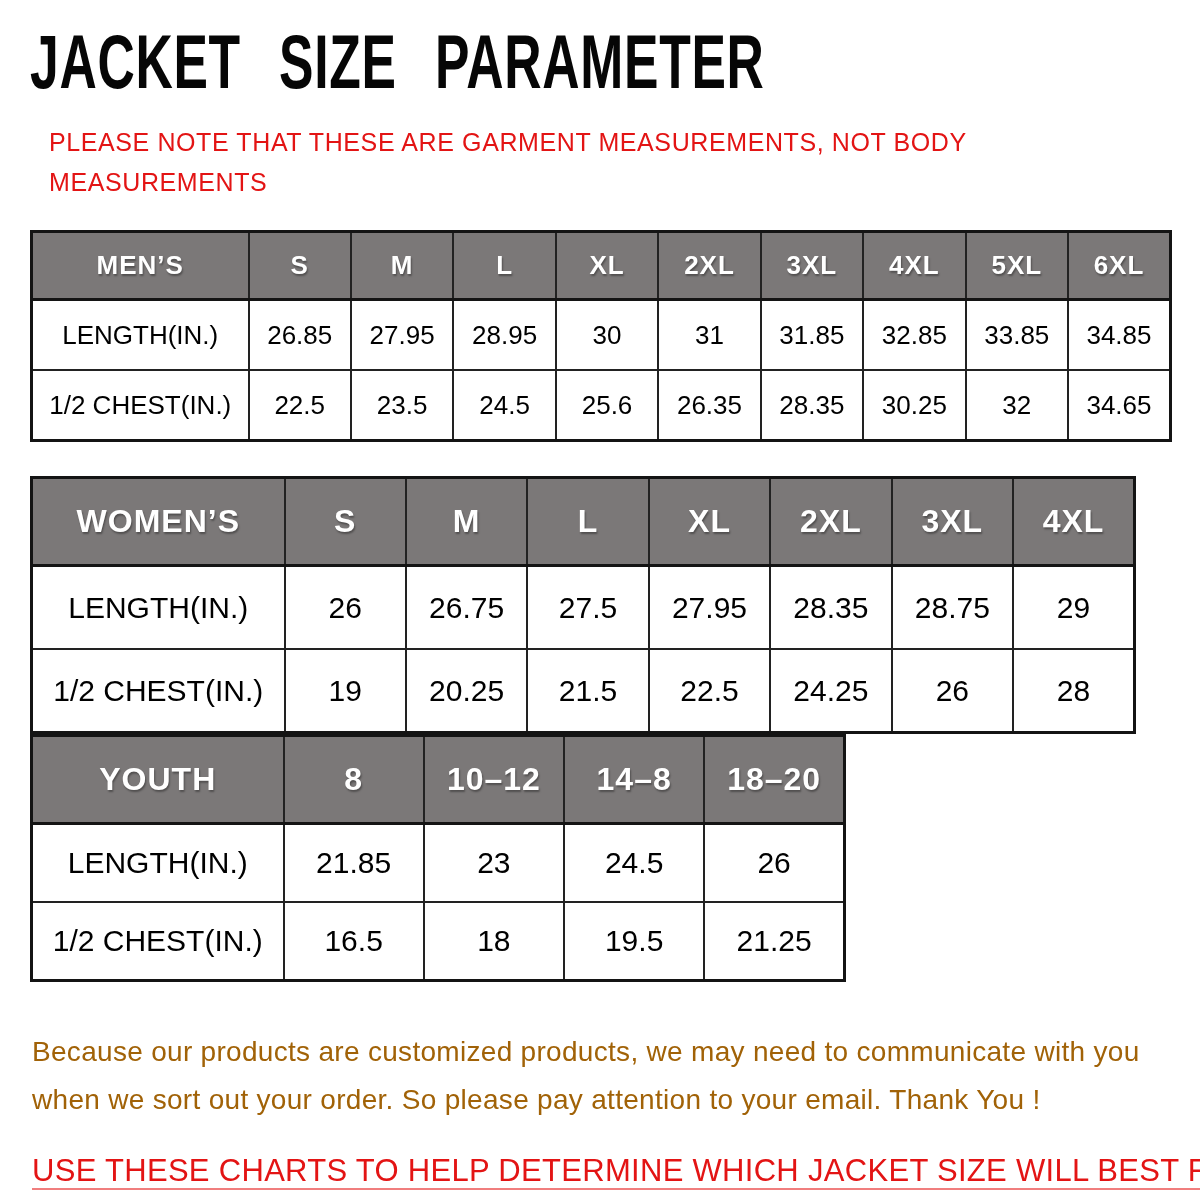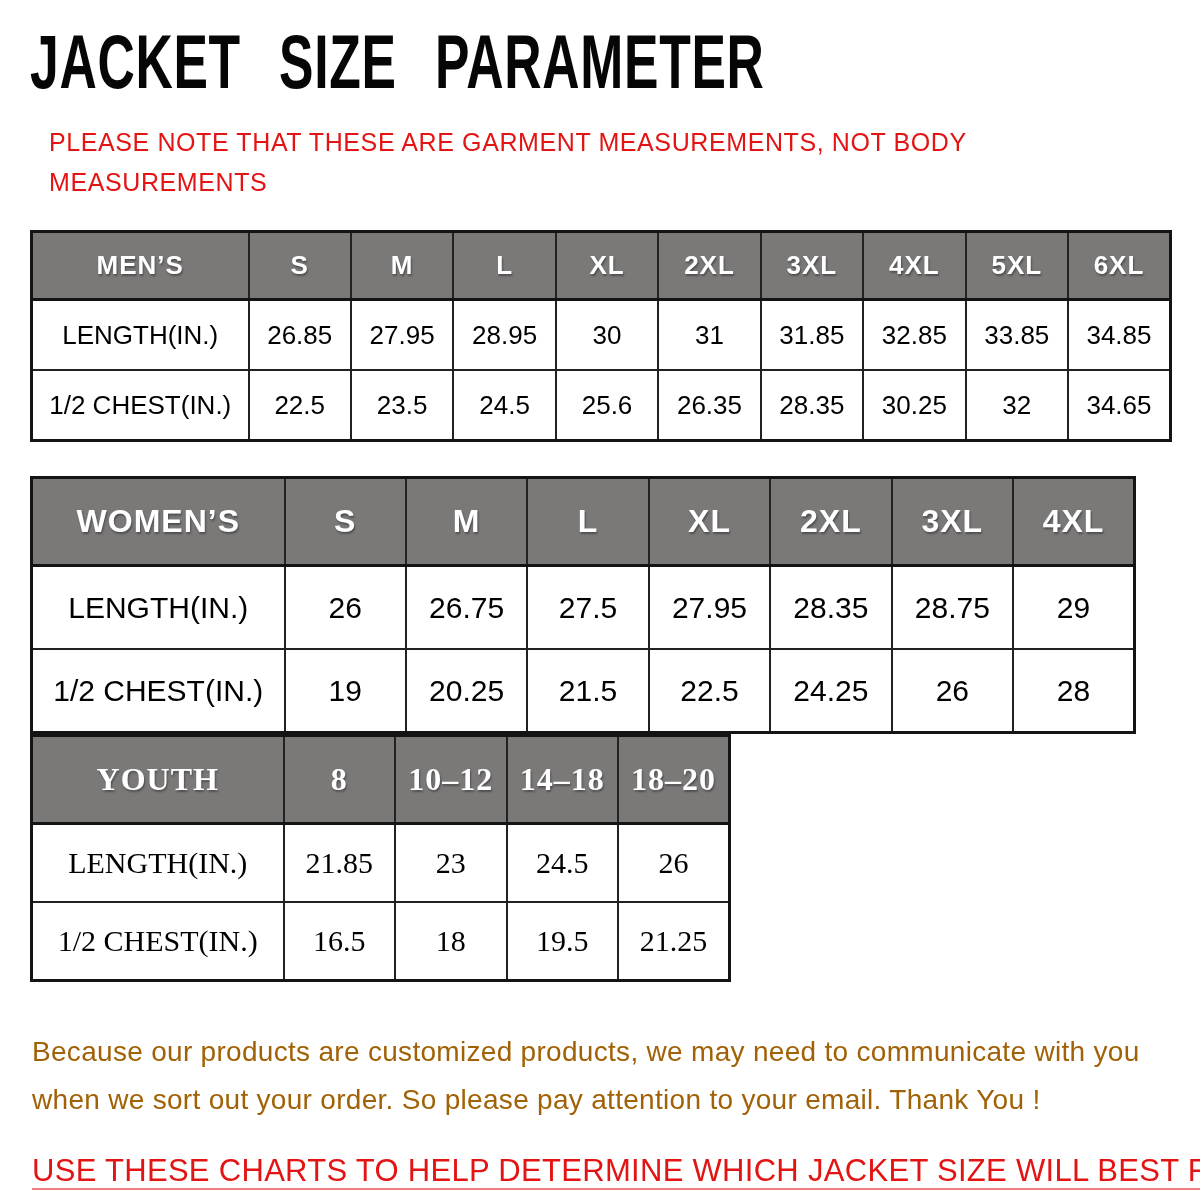--- a/index.html
+++ b/index.html
@@ -65,21 +65,21 @@
   .t-mens { width:1142px; margin-bottom:34px; }
   .t-mens col.c0 { width:217px; }
   .t-mens thead th { height:65px; font-size:26px; }
   .t-mens td { height:68px; font-size:26px; }
 
   .t-womens { width:1106px; }
   .t-womens col.c0 { width:253px; }
   .t-womens thead th { height:85px; font-size:32px; }
   .t-womens td { height:81px; font-size:30px; }
 
-  .t-youth { width:701px;font-family:Liberation Serif, serif; }
+  .t-youth { width:816px; }
   .t-youth col.c0 { width:252px; }
   .t-youth thead th { height:85px; font-size:32px; }
   .t-youth td { height:76px; font-size:30px; }
 
   
   .footer-para {
     margin:46px 0 0 2px;
     max-width:1160px;
     color:#a16207;
     font-size:28px;
@@ -219,21 +219,21 @@
             <col>
             <col>
             <col>
             <col>
           </colgroup>
           <thead>
             <tr>
               <th>YOUTH</th>
               <th>8</th>
               <th>10–12</th>
-              <th>14–18</th>
+              <th>14–8</th>
               <th>18–20</th>
             </tr>
           </thead>
           <tbody>
             <tr>
               <td>LENGTH(IN.)</td>
               <td>21.85</td>
               <td>23</td>
               <td>24.5</td>
               <td>26</td>

